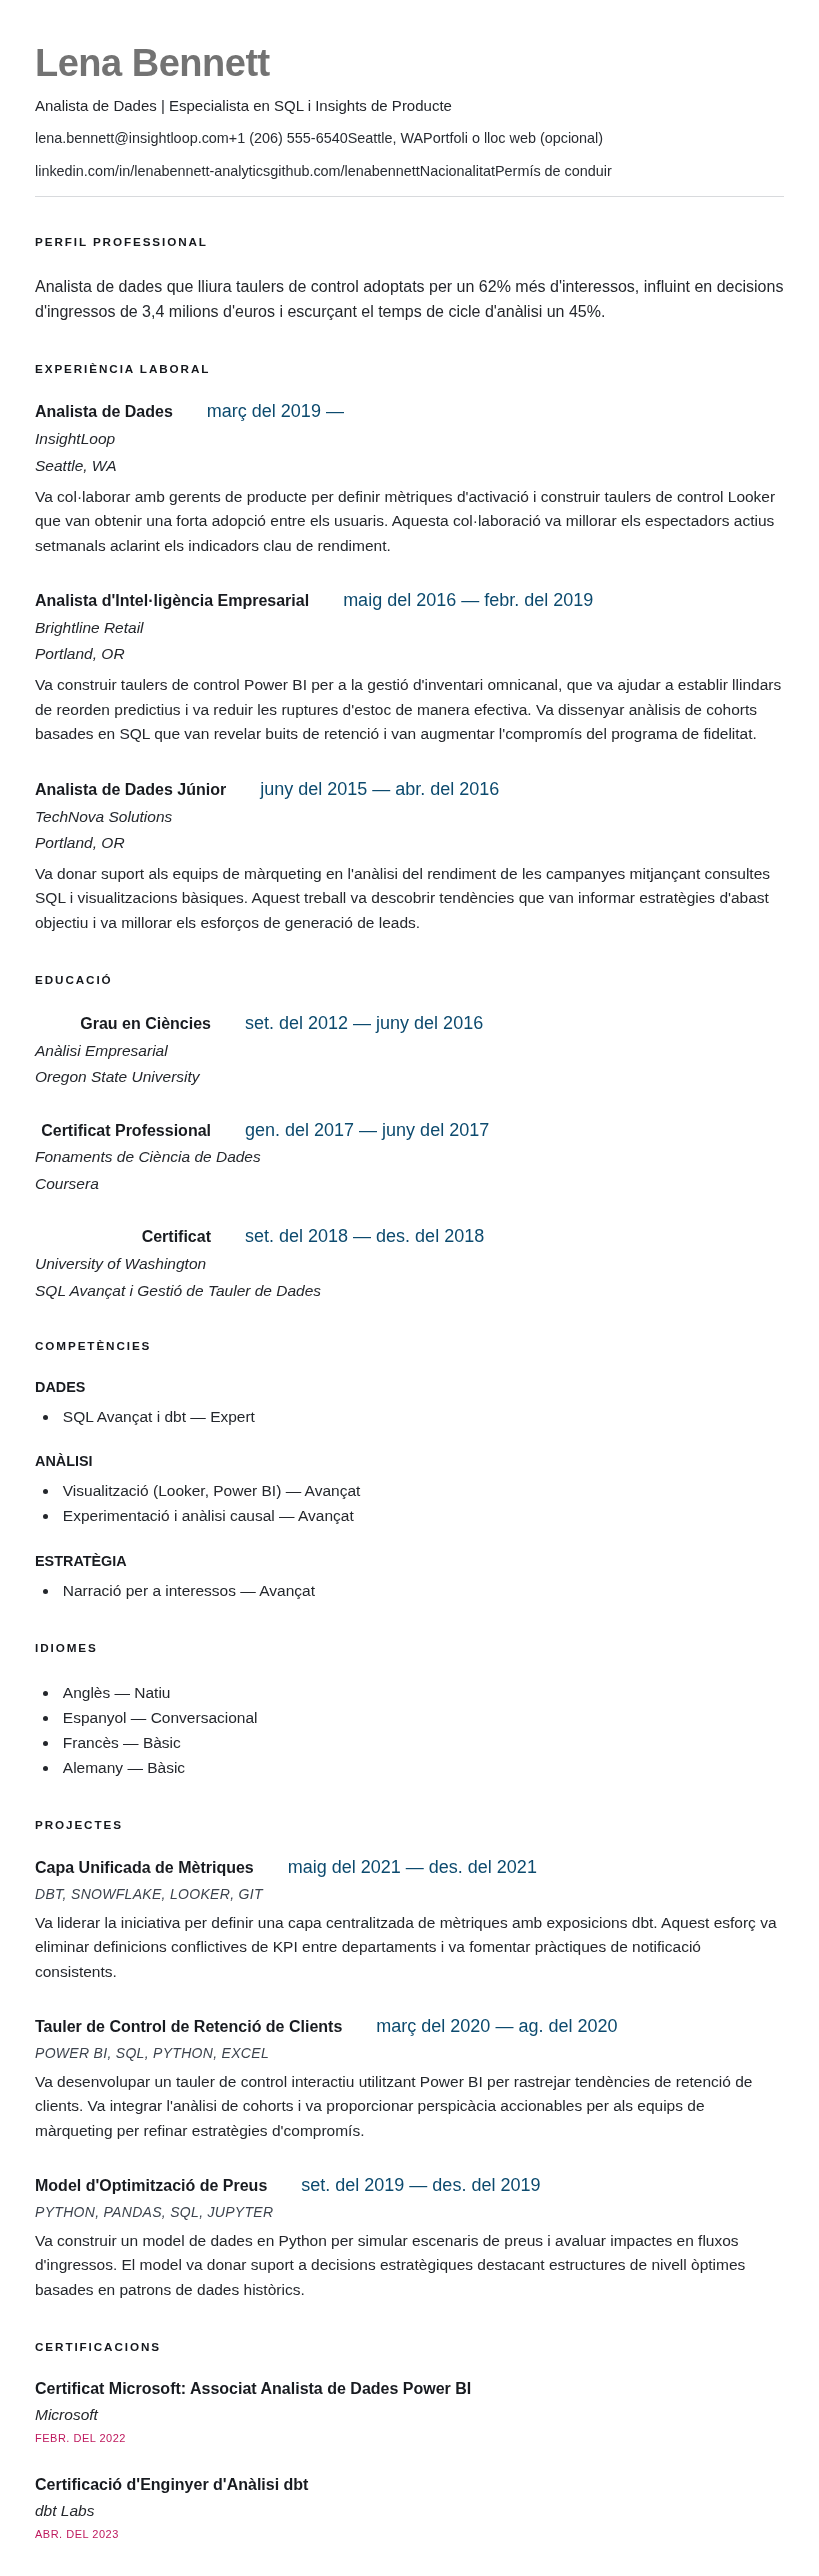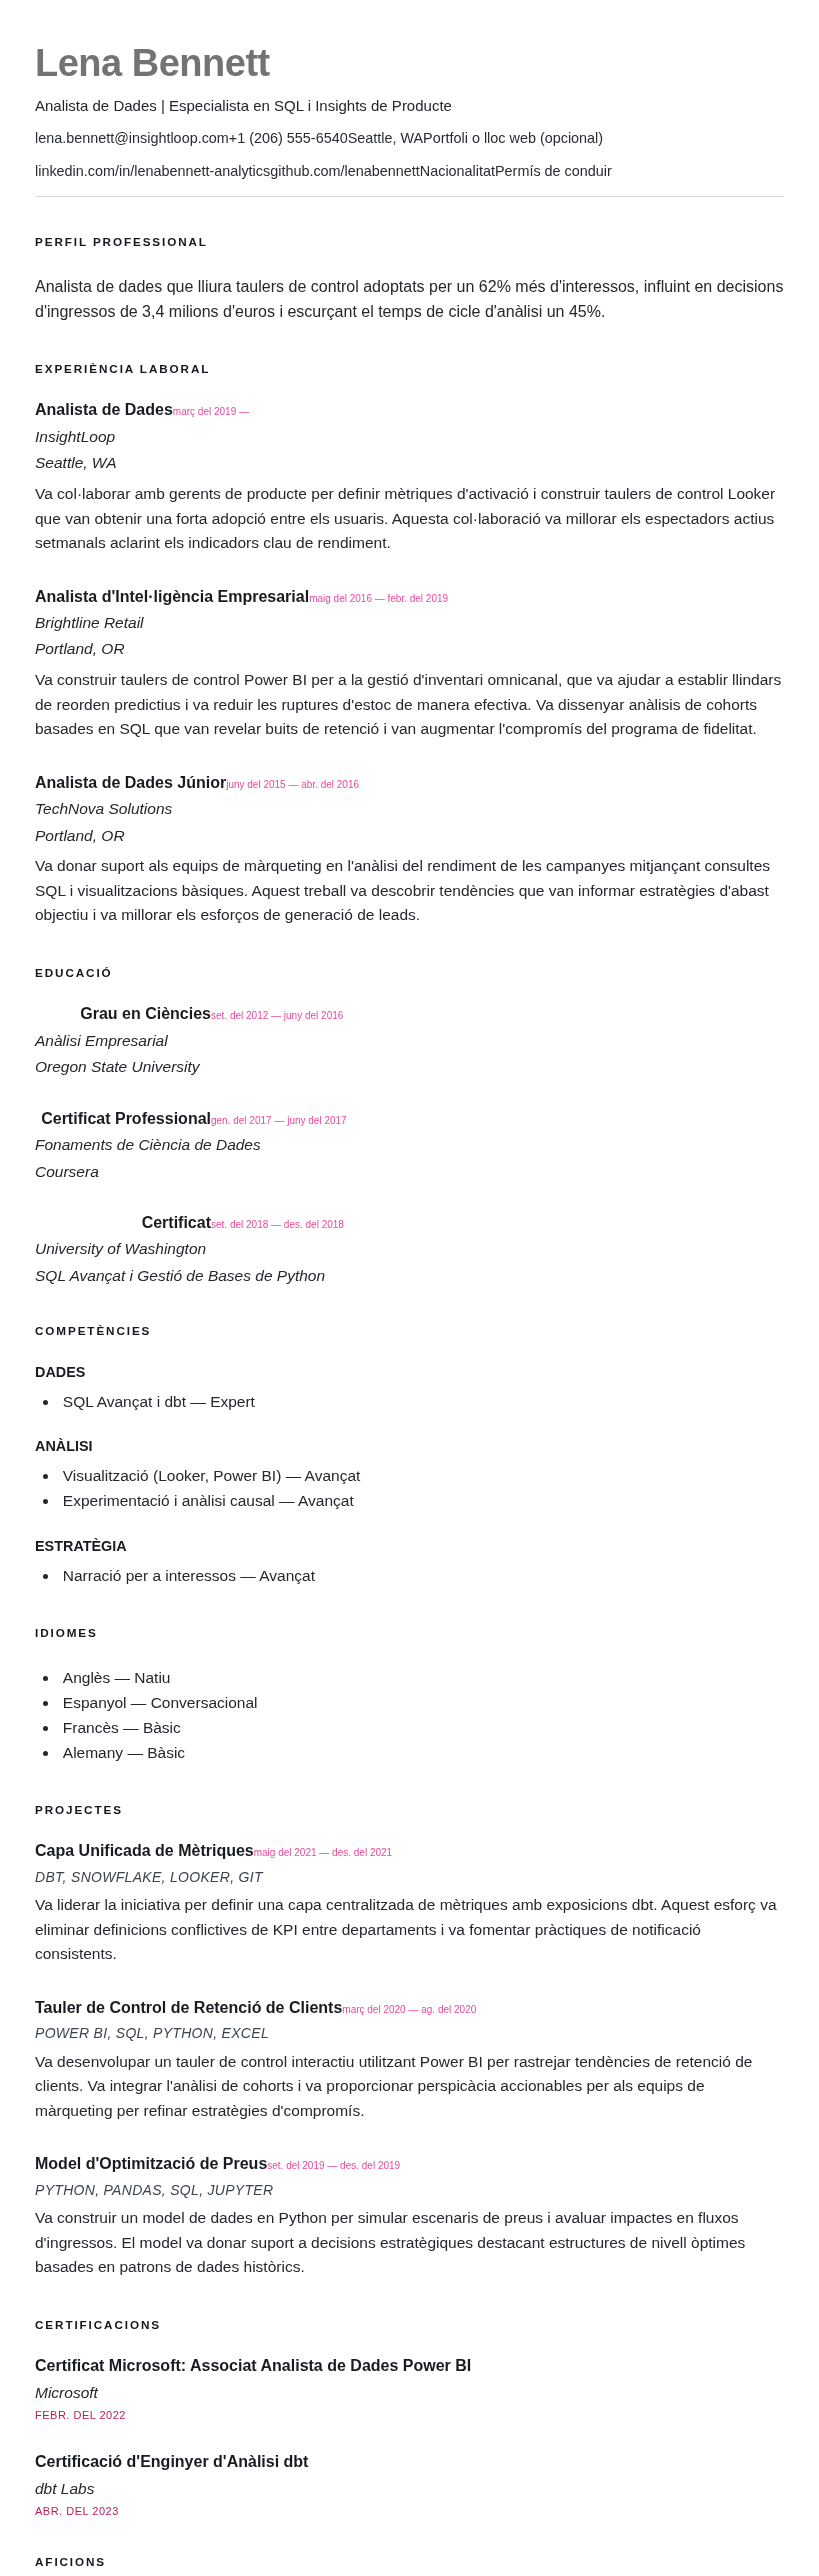--- a/index.html
+++ b/index.html
@@ -20,24 +20,24 @@
   
   .section{margin-top:38px;}
   .section-heading{
     font-size:11.7px;font-weight:bold;letter-spacing:1.9px;color:#14171c;
     text-transform:uppercase;margin:0 0 24.5px 0;line-height:1.2;
   }
   .body-text{font-size:16px;line-height:25px;color:#24272c;margin:0;}
 
   
   .entry{margin-bottom:31px;}
-  .entry-head{display:flex;align-items:baseline;gap:0;}
+  .entry-head{display:flex;align-items:baseline;gap:6px;}
   .entry-title{font-size:16px;font-weight:bold;color:#181b20;line-height:1.25;}
   .edu .entry-title{min-width:176px;text-align:right;}
-  .entry-dates{font-size:10px;color:#ec4899;line-height:1.25;}
+  .entry-dates{font-size:18px;color:#0c4a6e;line-height:1.25;margin-left:28px;}
   .entry-sub{font-size:15.5px;line-height:21.3px;color:#24272c;margin-top:5.3px;font-style:italic;}
   .entry-desc{font-size:15.5px;line-height:24.5px;color:#24272c;margin-top:8.5px;}
   .stack-line{font-size:14px;letter-spacing:0.3px;color:#3c434d;margin-top:7.5px;text-transform:uppercase;font-style:italic;}
   .cert-date{font-size:11px;letter-spacing:0.5px;color:#be185d;margin-top:6.4px;text-transform:uppercase;}
 
   
   .skill-group{margin-bottom:23.5px;}
   .skill-category{font-size:14.4px;font-weight:bold;color:#181b20;text-transform:uppercase;margin:0 0 7.5px 0;line-height:1.3;}
   ul.bullets{margin:0;padding:0 0 0 23.5px;}
   ul.bullets li{font-size:15.5px;line-height:25px;color:#24272c;padding-left:4.3px;}
@@ -118,21 +118,21 @@
       <div class="entry-sub">Fonaments de Ciència de Dades</div>
       <div class="entry-sub">Coursera</div>
     </div>
 
     <div class="entry edu">
       <div class="entry-head">
         <span class="entry-title">Certificat</span>
         <span class="entry-dates">set. del 2018 — des. del 2018</span>
       </div>
       <div class="entry-sub">University of Washington</div>
-      <div class="entry-sub">SQL Avançat i Gestió de Bases de Python</div>
+      <div class="entry-sub">SQL Avançat i Gestió de Tauler de Dades</div>
     </div>
   </section>
 
   <section class="section">
     <h2 class="section-heading">COMPETÈNCIES</h2>
 
     <div class="skill-group">
       <h3 class="skill-category">DADES</h3>
       <ul class="bullets">
         <li>SQL Avançat i dbt — Expert</li>

